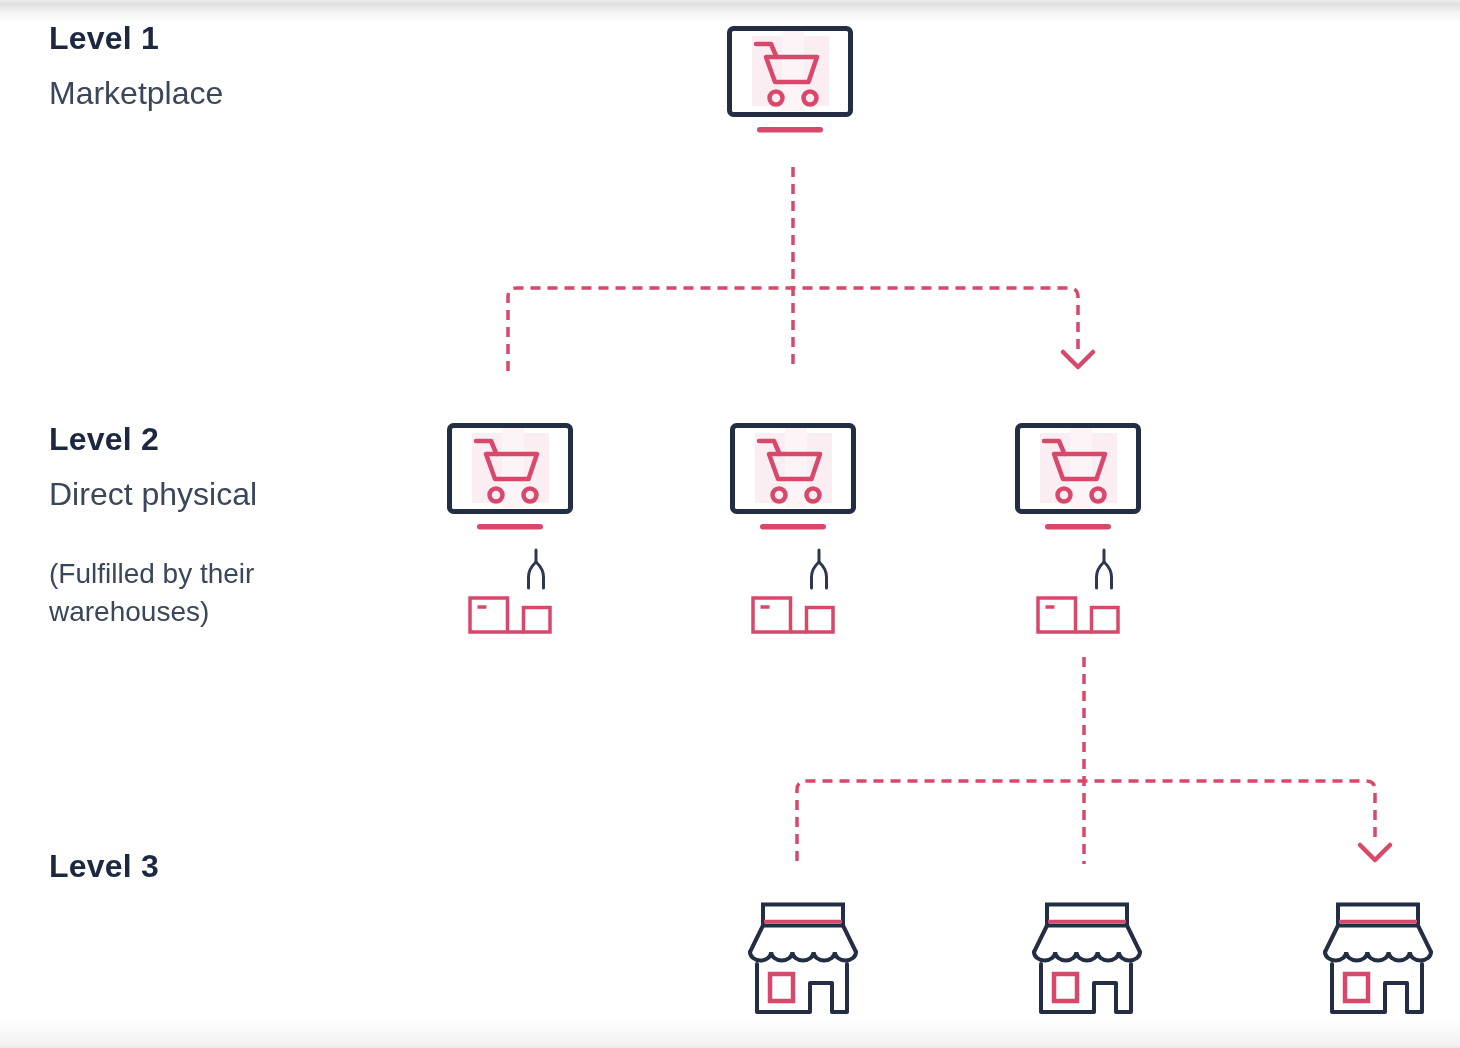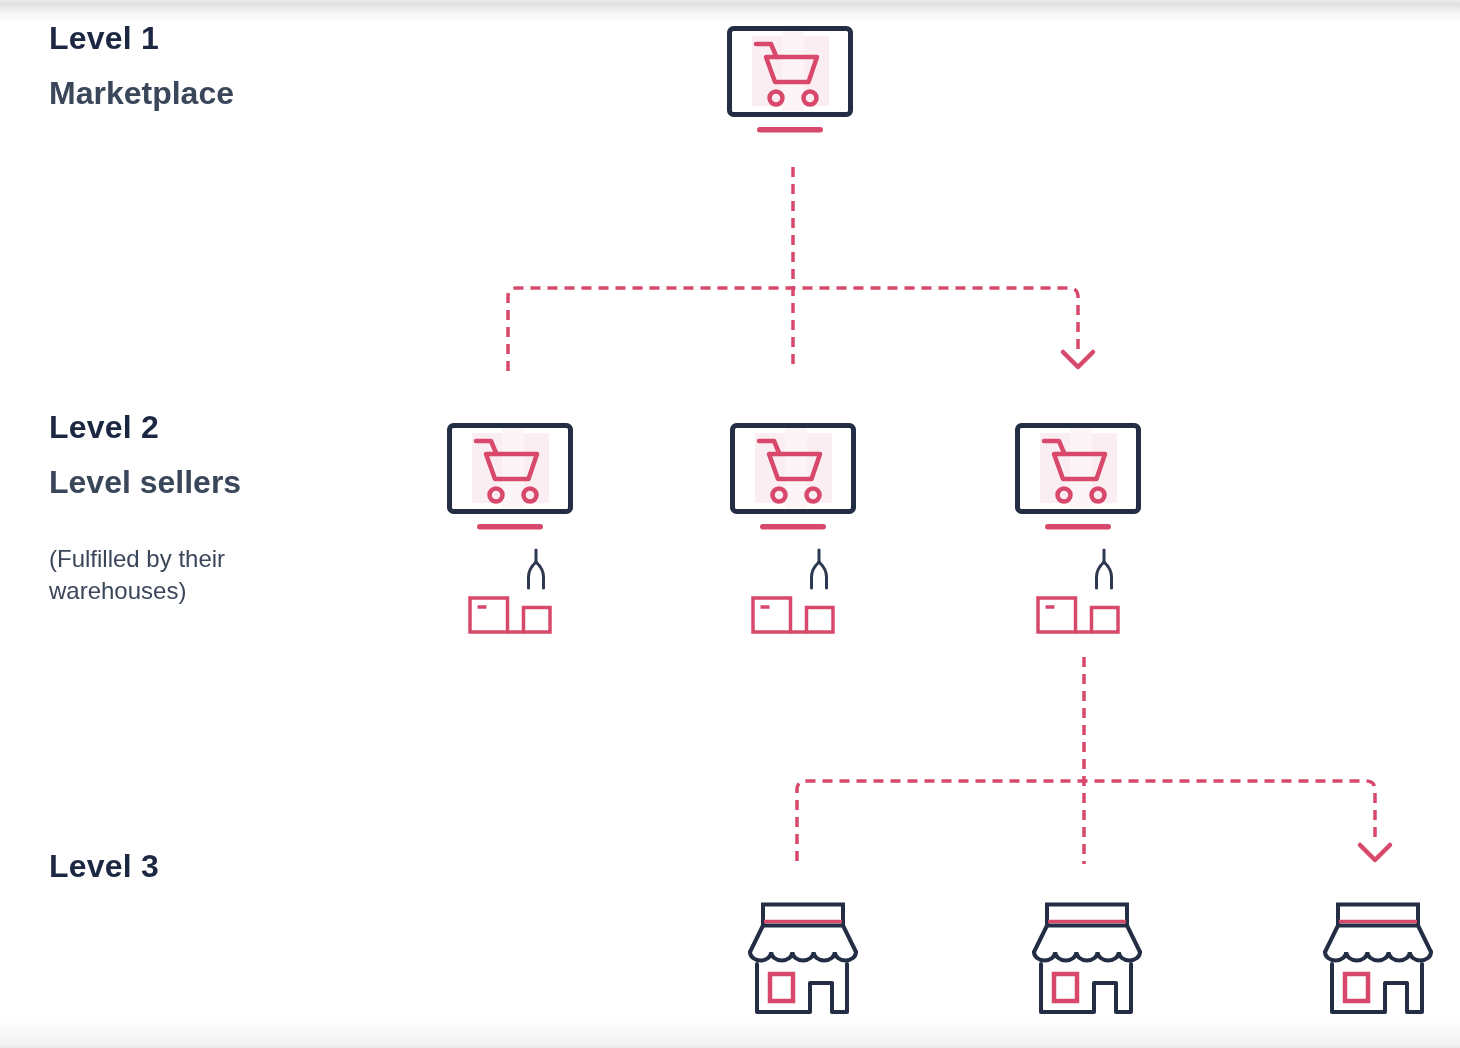--- a/index.html
+++ b/index.html
@@ -14,24 +14,24 @@
   .bottom-edge{
     position:absolute;left:0;bottom:0;width:1460px;height:28px;
     background:linear-gradient(0deg,#f0f0f0 0%,#f7f7f7 45%,#ffffff 100%);
     border-bottom:2px solid #ebebeb;box-sizing:border-box;
   }
   .lv-label{position:absolute;left:37px;margin-left:12px;}
   .lv-title{
     font-size:32px;font-weight:bold;color:#1c2742;letter-spacing:0.2px;line-height:1.15;
   }
   .lv-subtitle{
-    font-size:32px;font-weight:bold;color:#3a465a;margin-top:17px;line-height:1.2;
+    font-size:32px;font-weight:normal;color:#3a465a;margin-top:17px;line-height:1.2;
   }
   .lv-note{
-    font-size:24px;font-weight:normal;color:#3a465a;margin-top:42px;
+    font-size:28px;font-weight:normal;color:#3a465a;margin-top:42px;
     width:250px;line-height:1.34;
   }
   .node{position:absolute;}
   svg{display:block;}
   .overlay{position:absolute;left:0;top:0;pointer-events:none;}
 </style>
 </head>
 <body>
 
 <svg width="0" height="0" style="position:absolute" aria-hidden="true">
@@ -70,23 +70,23 @@
 </svg>
 
 <div class="top-edge"></div>
 <div class="bottom-edge"></div>
 
 <div class="lv-label" style="top:20px;">
   <div class="lv-title">Level 1</div>
   <div class="lv-subtitle">Marketplace</div>
 </div>
 
-<div class="lv-label" style="top:409px;">
+<div class="lv-label" style="top:421px;">
   <div class="lv-title">Level 2</div>
-  <div class="lv-subtitle">Level sellers</div>
+  <div class="lv-subtitle">Direct physical</div>
   <div class="lv-note">(Fulfilled by their warehouses)</div>
 </div>
 
 <div class="lv-label" style="top:848px;">
   <div class="lv-title">Level 3</div>
 </div>
 
 <div class="node" style="left:727px;top:26px;">
   <svg width="126" height="108" viewBox="0 0 126 108">
       <use href="#icon-monitor-cart"></use>

